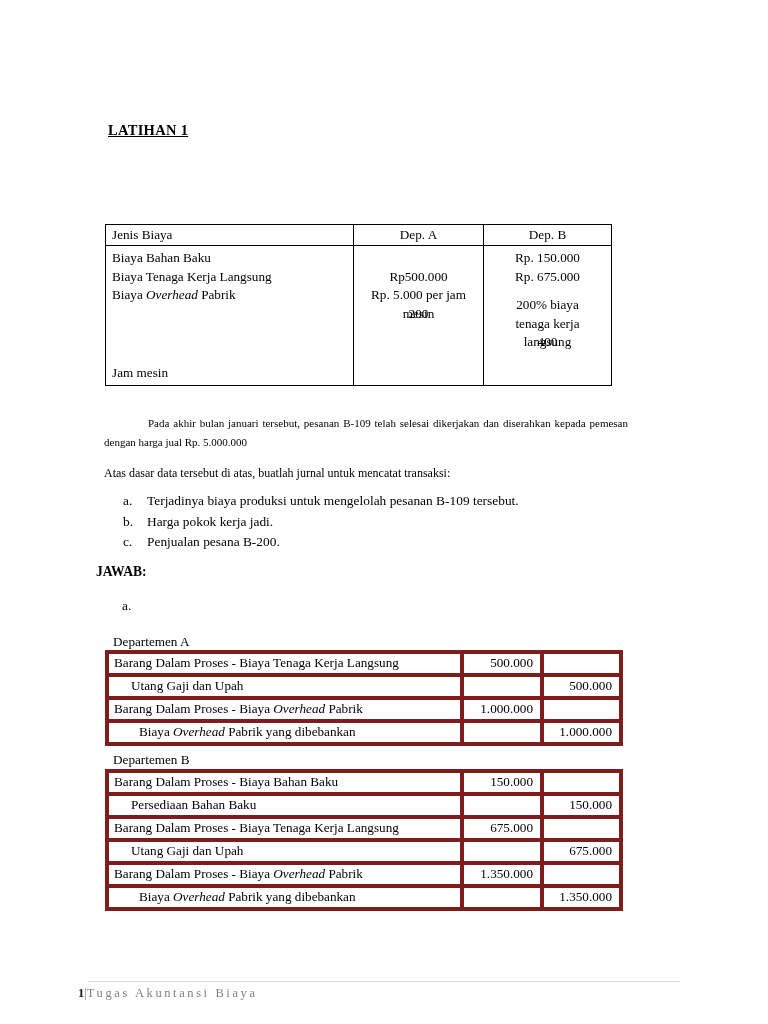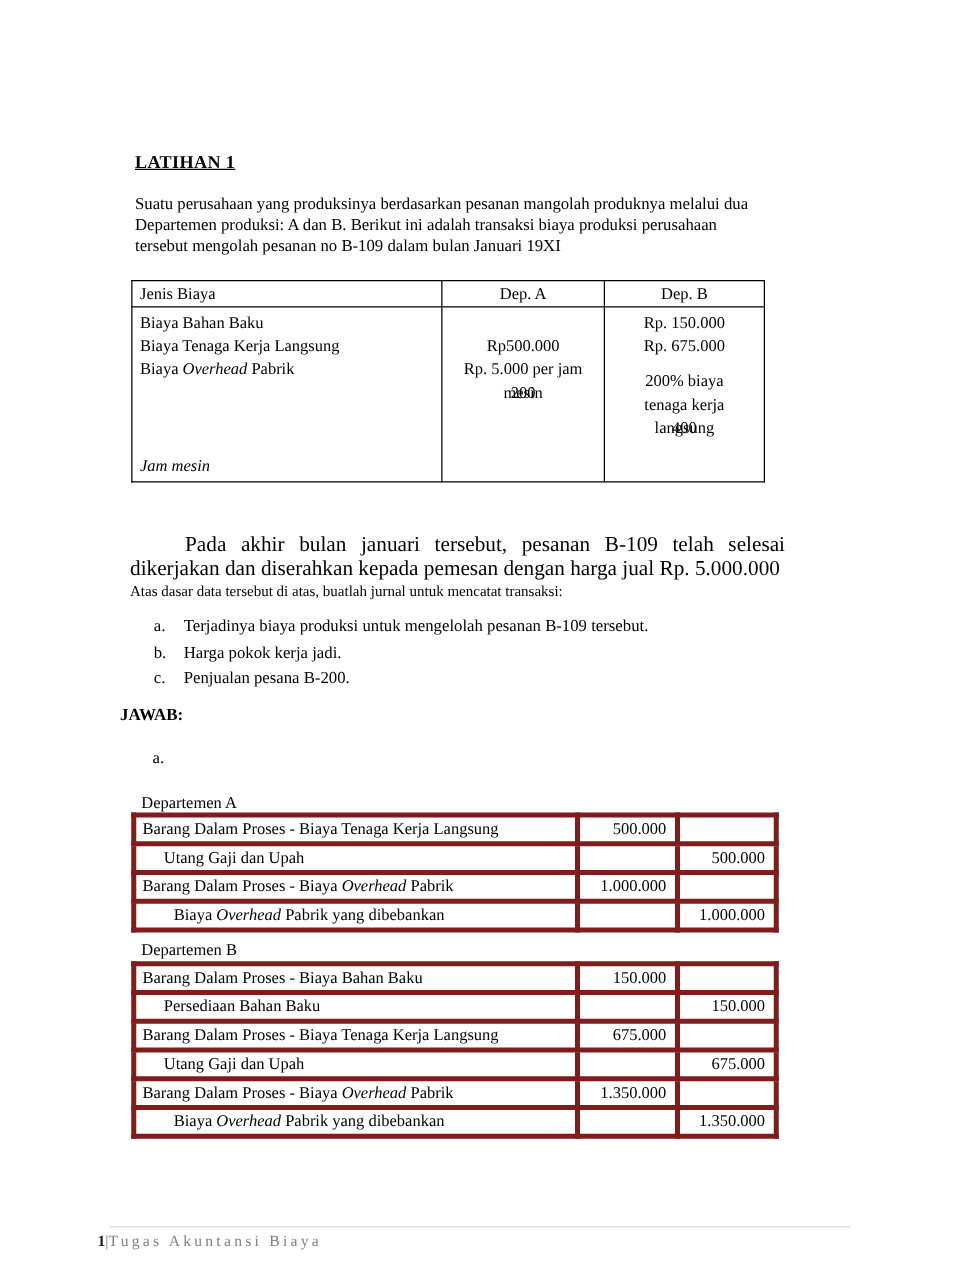--- a/index.html
+++ b/index.html
@@ -98,32 +98,31 @@
     position: absolute;
     left: 0;
     right: 0;
     bottom: 0;
   }
   .c-bottom-left {
     position: absolute;
     left: 0;
     bottom: 0;
     text-align: center;
-    font-style: italic;
   }
   .c-gap-b { height: 10px; }
   .italic { font-style: italic; }
 
   
   .para-selesai {
     position: absolute;
     left: 104px;
-    top: 390px;
+    top: 378px;
     width: 524px;
-    font-size: 17px;
+    font-size: 11px;
     line-height: 19px;
     text-align: justify;
     text-indent: 44px;
   }
   .para-dasar {
     position: absolute;
     left: 104px;
     top: 428px;
     width: 524px;
     font-size: 12px;
@@ -214,21 +213,20 @@
   }
   .footer-sep { color: #808080; letter-spacing: 0; }
 </style>
 </head>
 <body>
 
 <div class="page">
 
   <div class="doc-title">LATIHAN 1</div>
 
-  <div class="intro-para">Suatu perusahaan yang produksinya berdasarkan pesanan mangolah produknya melalui dua Departemen produksi: A dan B. Berikut ini adalah transaksi biaya produksi perusahaan tersebut mengolah pesanan no B-109 dalam bulan Januari 19XI</div>
 
   <table class="cost-table">
     <tbody>
       <tr>
         <td class="c-head-label">Jenis Biaya</td>
         <td class="c-head-a">Dep. A</td>
         <td class="c-head-b">Dep. B</td>
       </tr>
       <tr>
         <td class="c-body">

